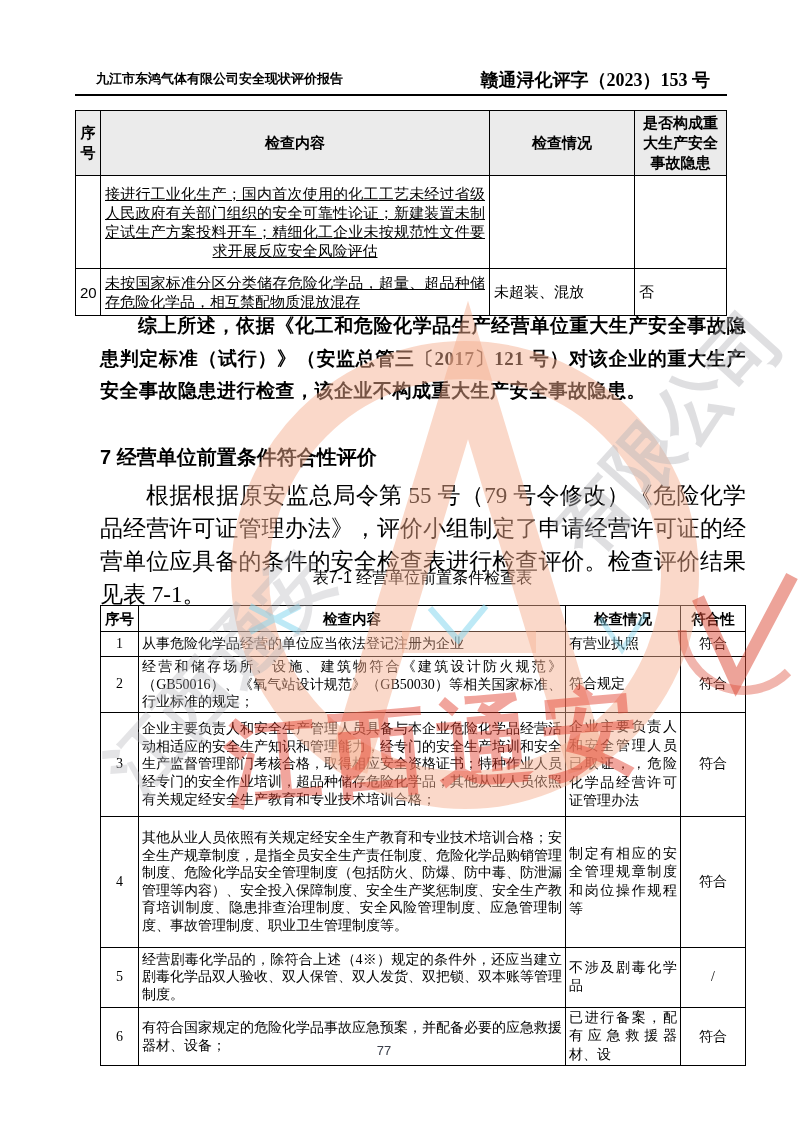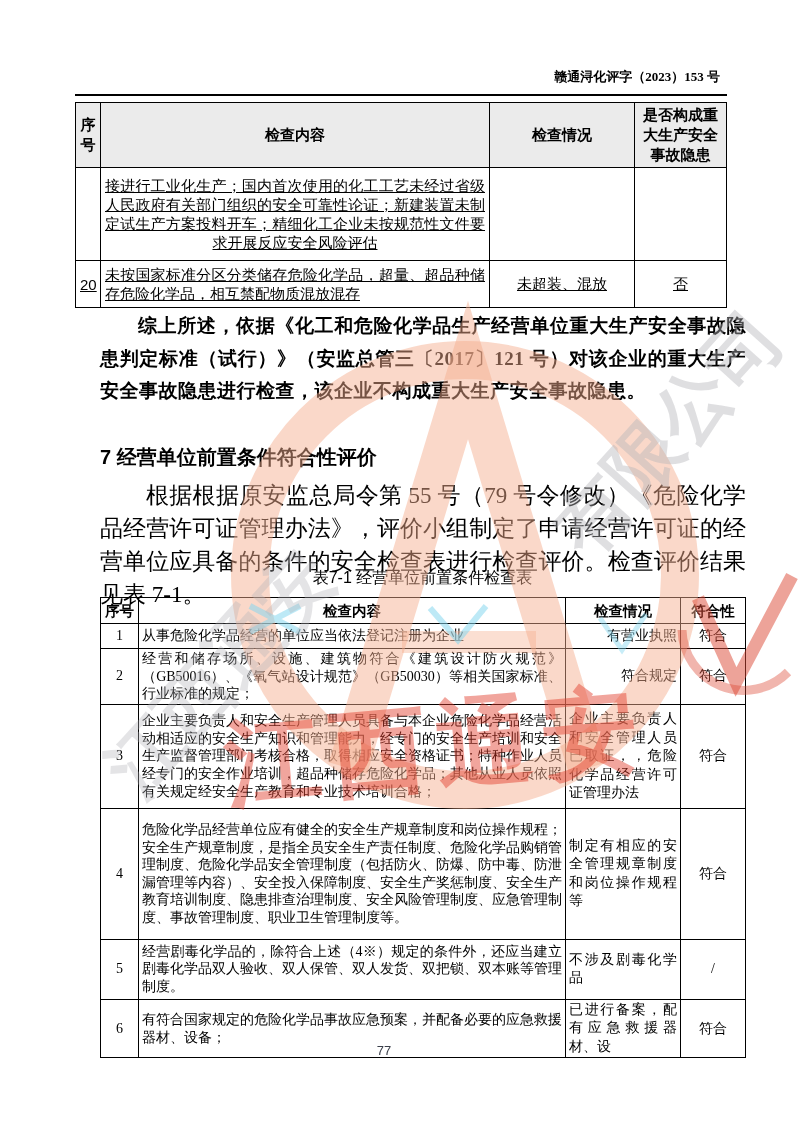--- a/index.html
+++ b/index.html
@@ -3,44 +3,44 @@
 <meta charset="utf-8">
 <style>
   html,body { margin:0; padding:0; background:#fff; }
   .page {
     position:relative; width:800px; height:1131px; background:#ffffff;
     overflow:hidden; font-family:"Liberation Serif","DejaVu Serif",serif; color:#000;
   }
   
   .hdr-left { position:absolute; left:96px; top:70px; font-size:13px; font-weight:600;
     font-family:"Liberation Sans","DejaVu Sans",sans-serif; }
-  .hdr-right { position:absolute; right:80px; top:68px; font-size:13px; font-weight:bold; }
+  .hdr-right { position:absolute; right:90px; top:68px; font-size:18px; font-weight:bold; }
   .hdr-rule { position:absolute; left:75px; top:94px; width:652px; height:2px; background:#000; }
 
   
-  table { border-collapse:collapse; table-layout:fixed; }
+  table { border-collapse:collapse; table-layout:fixed;margin-top:8px; }
   td, th { border:1.5px solid #000; vertical-align:middle; overflow:hidden; }
 
   .t1 { position:absolute; left:75px; top:102px; width:651px;
         font-family:"Liberation Sans","DejaVu Sans",sans-serif; }
   .t1 th { font-size:15px; line-height:20px; font-weight:bold; background:#ebebeb; text-align:center; padding:2px; }
   .t1 td { font-size:15px; padding:1px 4px; }
-  .t1 .num, .t1 .status, .t1 .major { text-align:center;text-decoration:underline; }
+  .t1 .num, .t1 .status, .t1 .major { text-align:left; }
   .t1 .content { text-align:justify; line-height:19px;text-decoration:underline; }
   .t1 .center-last { text-align:justify; text-align-last:center; }
 
   .t2 { position:absolute; left:100px; top:597px; width:645px; }
   .t2 th { font-size:14.5px; font-weight:bold; text-align:center; padding:2px;
            font-family:"Liberation Sans","DejaVu Sans",sans-serif; line-height:20px; }
   .t2 td { font-size:14px; padding:1px 3px; }
   .t2 .num, .t2 .comp { text-align:center; }
   .t2 .content { text-align:justify; line-height:17.6px; }
   .t2 .status { line-height:18.5px; }
   .t2 .status.j { text-align:justify; }
-  .t2 .status.c { text-align:right; }
+  .t2 .status.c { text-align:left; }
 
   
   .para-bold { position:absolute; left:100px; top:310px; width:646px; font-size:19px;
     font-weight:bold; line-height:32.5px; text-align:justify; text-indent:2em; letter-spacing:.5px; }
   .sec-heading { position:absolute; left:100px; top:444px; font-size:20px; font-weight:bold;
     font-family:"Liberation Sans","DejaVu Sans",sans-serif; }
   .para { position:absolute; left:100px; top:479px; width:646px; font-size:23px;
     line-height:33px; text-align:justify; text-indent:2em; }
   .tbl-caption { position:absolute; left:100px; top:568px; width:645px; text-align:center;
     font-size:16px; font-weight:normal; font-family:"Liberation Sans","DejaVu Sans",sans-serif; }
@@ -48,20 +48,21 @@
     font-size:13px; color:#3a3f4a; font-family:"Liberation Sans","DejaVu Sans",sans-serif; }
 
   
   .watermark { position:absolute; inset:0; z-index:10; pointer-events:none; }
 </style>
 </head>
 <body>
 
 <div class="page">
 
+  <div class="hdr-left">九江市东鸿气体有限公司安全现状评价报告</div>
   <div class="hdr-right">赣通浔化评字（2023）153 号</div>
   <div class="hdr-rule"></div>
 
   <table class="t1">
     <colgroup>
         <col style="width:25px">
         <col style="width:389px">
         <col style="width:145px">
         <col style="width:92px">
       </colgroup>
@@ -120,21 +121,21 @@
       <td class="comp">符合</td>
     </tr>
     <tr style="height:104px">
       <td class="num">3</td>
       <td class="content">企业主要负责人和安全生产管理人员具备与本企业危险化学品经营活动相适应的安全生产知识和管理能力，经专门的安全生产培训和安全生产监督管理部门考核合格，取得相应安全资格证书；特种作业人员经专门的安全作业培训，超品种储存危险化学品；其他从业人员依照有关规定经安全生产教育和专业技术培训合格；</td>
       <td class="status j">企业主要负责人和安全管理人员已取证，，危险化学品经营许可证管理办法</td>
       <td class="comp">符合</td>
     </tr>
     <tr style="height:131px">
       <td class="num">4</td>
-      <td class="content">危险化学品经营单位应有健全的安全生产规章制度和岗位操作规程；安全生产规章制度，是指全员安全生产责任制度、危险化学品购销管理制度、危险化学品安全管理制度（包括防火、防爆、防中毒、防泄漏管理等内容）、安全投入保障制度、安全生产奖惩制度、安全生产教育培训制度、隐患排查治理制度、安全风险管理制度、应急管理制度、事故管理制度、职业卫生管理制度等。</td>
+      <td class="content">其他从业人员依照有关规定经安全生产教育和专业技术培训合格；安全生产规章制度，是指全员安全生产责任制度、危险化学品购销管理制度、危险化学品安全管理制度（包括防火、防爆、防中毒、防泄漏管理等内容）、安全投入保障制度、安全生产奖惩制度、安全生产教育培训制度、隐患排查治理制度、安全风险管理制度、应急管理制度、事故管理制度、职业卫生管理制度等。</td>
       <td class="status j">制定有相应的安全管理规章制度和岗位操作规程等</td>
       <td class="comp">符合</td>
     </tr>
     <tr style="height:60px">
       <td class="num">5</td>
       <td class="content">经营剧毒化学品的，除符合上述（4※）规定的条件外，还应当建立剧毒化学品双人验收、双人保管、双人发货、双把锁、双本账等管理制度。</td>
       <td class="status j">不涉及剧毒化学品</td>
       <td class="comp">/</td>
     </tr>
     <tr style="height:44px">

